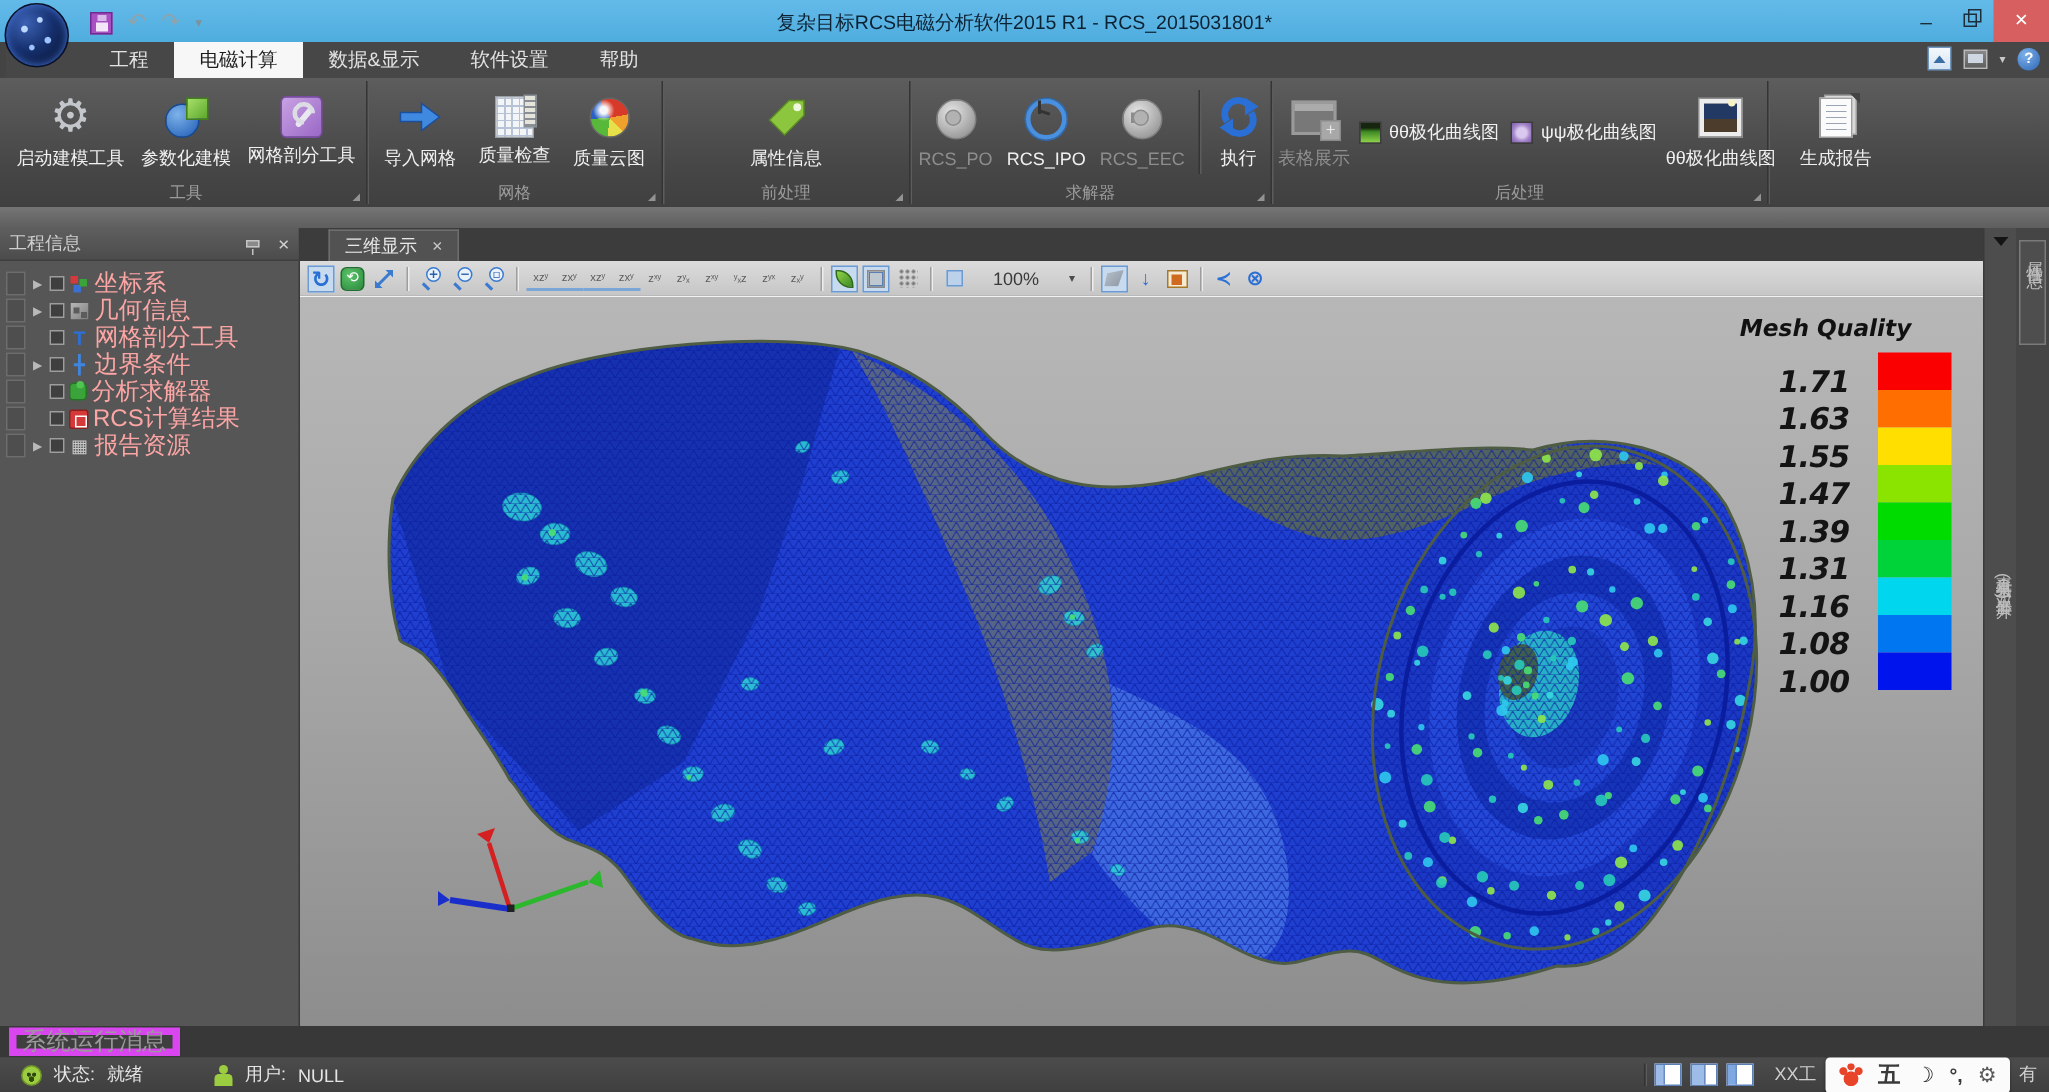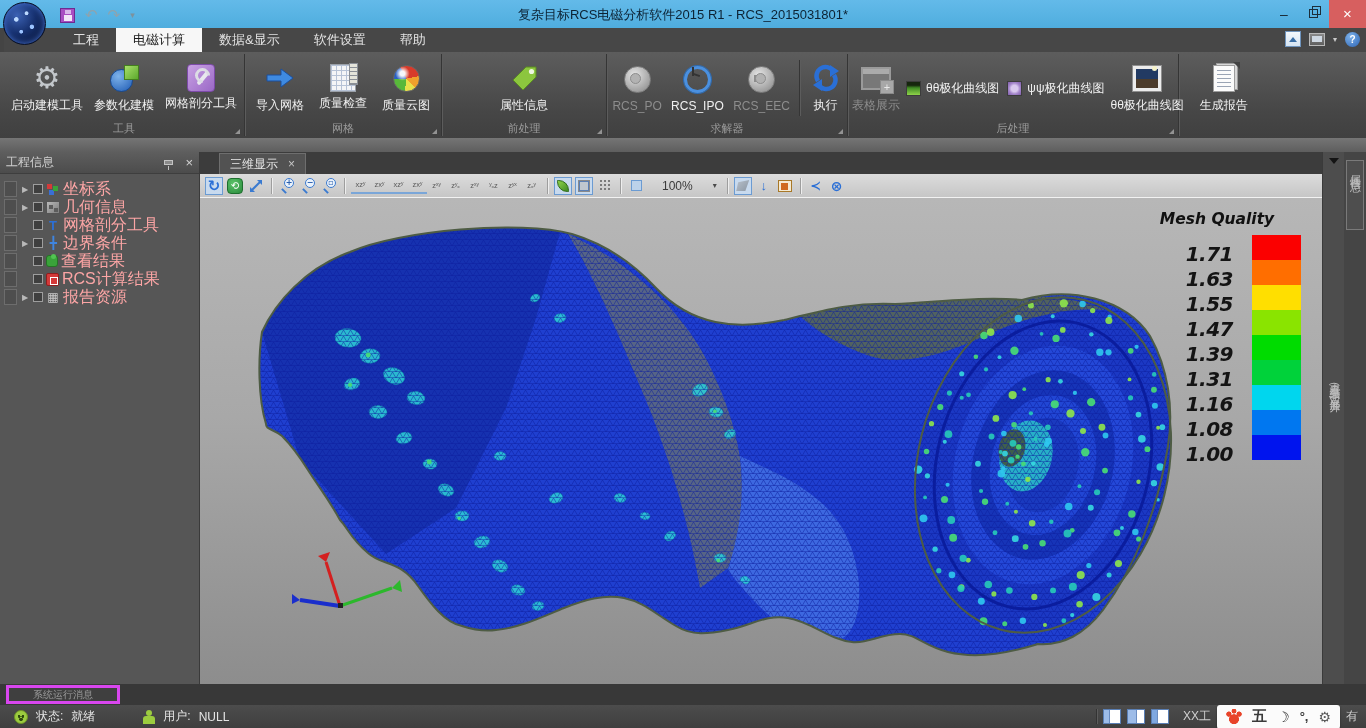--- a/index.html
+++ b/index.html
@@ -177,22 +177,22 @@
   #stripA{left:1322px;top:152px;width:22px;height:532px;background:#4d4d4d;border-left:1px solid #3a3a3a}
   #stripA .tri{position:absolute;left:6px;top:6px;border-left:5px solid transparent;border-right:5px solid transparent;border-top:6px solid #141414}
   .vtext{writing-mode:vertical-rl;color:#bdbdbd;font-size:11px;letter-spacing:2px}
   #results-tab{position:absolute;left:4px;top:222px}
   #stripB{left:1344px;top:152px;width:22px;height:532px;background:#454545}
   #props-tab{position:absolute;left:2px;top:8px;width:18px;height:70px;border:1px solid #7a7a7a;background:#4e4e4e;
      display:flex;justify-content:center;padding-top:5px}
 
   
   #msgbar{left:0;top:684px;width:1366px;height:21px;background:#383838}
-  #msgtab{position:absolute;left:6px;top:1px;width:114px;height:19px;border:3px solid #d946ef;background:#3f3f3f;
-     color:#9a9a9a;font-size:10px;display:flex;align-items:center;justify-content:center}
+  #msgtab{position:absolute;left:6px;top:1px;width:114px;height:19px;border:5px solid #d946ef;background:#3f3f3f;
+     color:#9a9a9a;font-size:16px;display:flex;align-items:center;justify-content:center}
   #statusbar{left:0;top:705px;width:1366px;height:23px;background:linear-gradient(#4c4c4c,#3f3f3f);
      display:flex;align-items:center;color:#e5e5e5;font-size:12px;gap:8px;padding-left:14px}
   .sico{width:14px;height:14px;border-radius:50%;background:
      radial-gradient(circle at 35% 45%,#2f4a0e 0 12%,transparent 15%),
      radial-gradient(circle at 65% 45%,#2f4a0e 0 12%,transparent 15%),
      radial-gradient(circle at 50% 70%,#2f4a0e 0 16%,transparent 19%),#9ccc3f;border:1px solid #6e9427}
   .uico{width:12px;height:14px;position:relative;margin-left:40px}
   .uico::before{content:"";position:absolute;left:3px;top:0;width:6px;height:6px;border-radius:50%;background:#9ccc3f}
   .uico::after{content:"";position:absolute;left:0;top:6px;width:12px;height:8px;border-radius:3px 3px 0 0;background:#9ccc3f}
   #sb-right{position:absolute;right:8px;top:705px;height:23px;display:flex;align-items:center;gap:6px;color:#cfcfcf}
@@ -423,21 +423,21 @@
         <span class="tarrow">▶</span>
         <span class="tcheck"></span>
         <span class="ti ti-boundary-conditions">╋</span>
         <span class="tlabel">边界条件</span>
       </div>
       <div class="trow">
         <span class="tcell"></span>
         <span class="tarrow"></span>
         <span class="tcheck"></span>
         <span class="ti ti-analysis-solver"></span>
-        <span class="tlabel">查看结果</span>
+        <span class="tlabel">分析求解器</span>
       </div>
       <div class="trow">
         <span class="tcell"></span>
         <span class="tarrow"></span>
         <span class="tcheck"></span>
         <span class="ti ti-rcs-results"></span>
         <span class="tlabel">RCS计算结果</span>
       </div>
       <div class="trow">
         <span class="tcell"></span>

